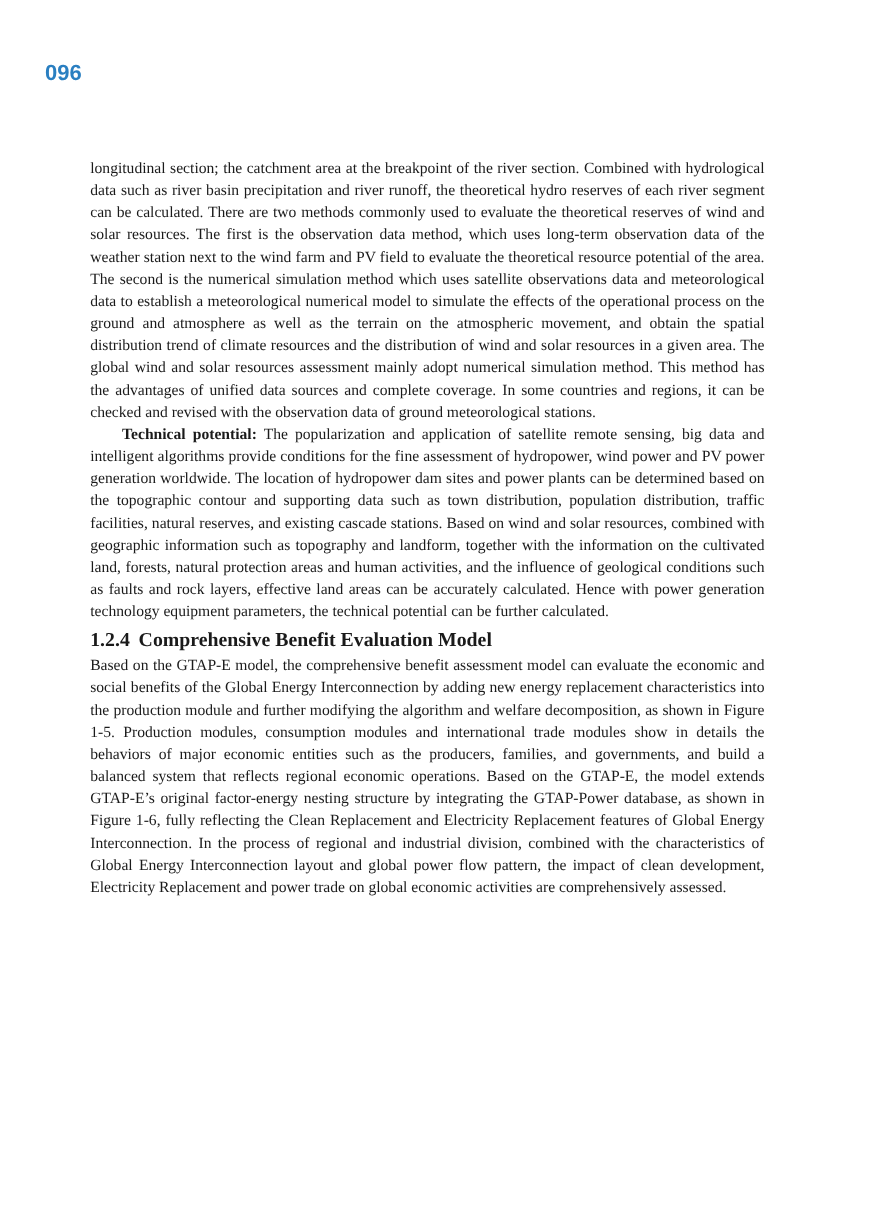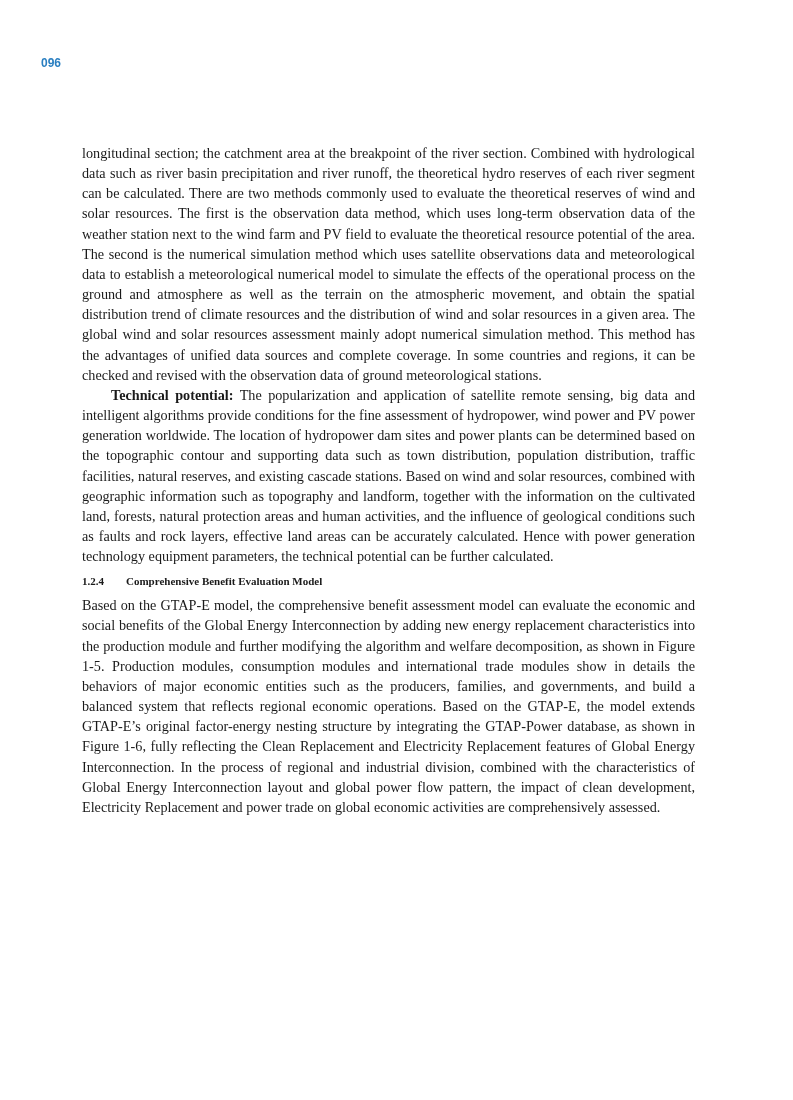--- a/index.html
+++ b/index.html
@@ -12,21 +12,21 @@
     height: 1100px;
     position: relative;
     overflow: hidden;
   }
   .page-number {
     position: absolute;
     left: 41px;
     top: 56px;
     font-family: "Liberation Sans", sans-serif;
     font-weight: bold;
-    font-size: 12px;
+    font-size: 20px;
     color: #2a7fc1;
     letter-spacing: 0px;
     text-align: right;
   }
   .content {
     position: absolute;
     left: 82px;
     top: 143px;
     width: 613px;
     font-family: "Liberation Serif", serif;
@@ -40,21 +40,21 @@
   }
   .indent {
     text-indent: 29px;
   }
   .run-in {
     font-weight: bold;
   }
   .section-heading {
     margin: 5px 0 4px 0;
     font-weight: bold;
-    font-size: 11px;
+    font-size: 18px;
     line-height: 20px;
   }
   .section-heading .num {
     display: inline-block;
     width: 44px;
   }
 </style>
 </head>
 <body>
 

